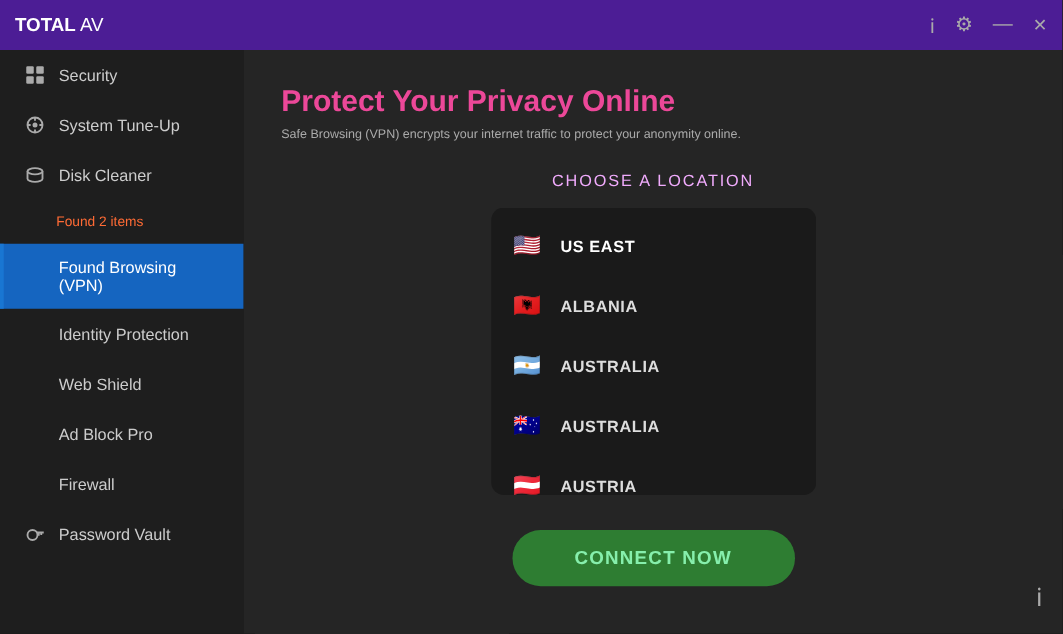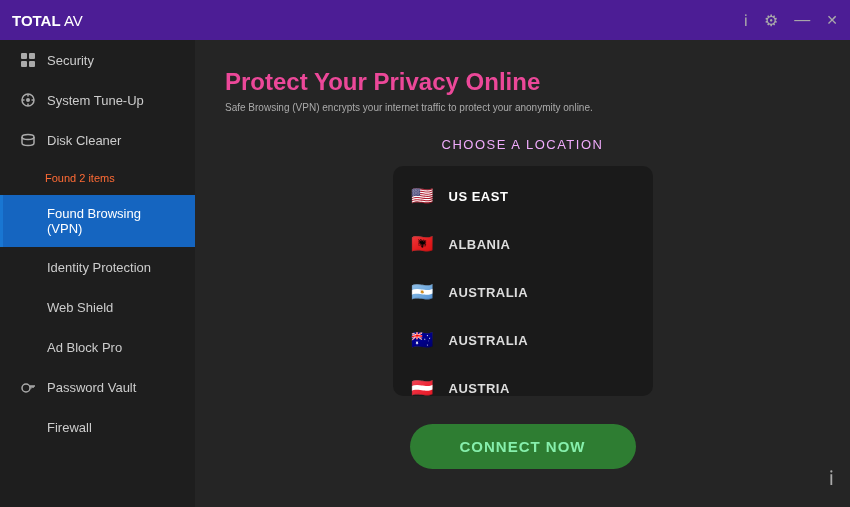--- a/index.html
+++ b/index.html
@@ -290,35 +290,35 @@
       <span class="sidebar-icon"></span>
       <span>Web Shield</span>
     </div>
 
     <div class="sidebar-item">
       <span class="sidebar-icon"></span>
       <span>Ad Block Pro</span>
     </div>
 
     <div class="sidebar-item">
+      <span class="sidebar-icon"></span>
+      <span>Firewall</span>
+    </div>
+
+    <div class="sidebar-item">
       <span class="sidebar-icon">
         <svg width="16" height="16" viewBox="0 0 16 16" fill="none">
           <circle cx="6" cy="9" r="4" stroke="#aaa" stroke-width="1.5" fill="none"></circle>
           <line x1="9.5" y1="7" x2="15" y2="7" stroke="#aaa" stroke-width="1.5"></line>
           <line x1="13" y1="7" x2="13" y2="9" stroke="#aaa" stroke-width="1.5"></line>
           <line x1="11" y1="7" x2="11" y2="9.5" stroke="#aaa" stroke-width="1.5"></line>
         </svg>
       </span>
       <span>Password Vault</span>
     </div>
-
-    <div class="sidebar-item">
-      <span class="sidebar-icon"></span>
-      <span>Firewall</span>
-    </div>
   </div>
 
   <div class="content">
     <h1 class="page-title">Protect Your Privacy Online</h1>
     <p class="page-subtitle">Safe Browsing (VPN) encrypts your internet traffic to protect your anonymity online.</p>
 
     <div class="section-label">CHOOSE A LOCATION</div>
 
     <div class="location-container">
 

